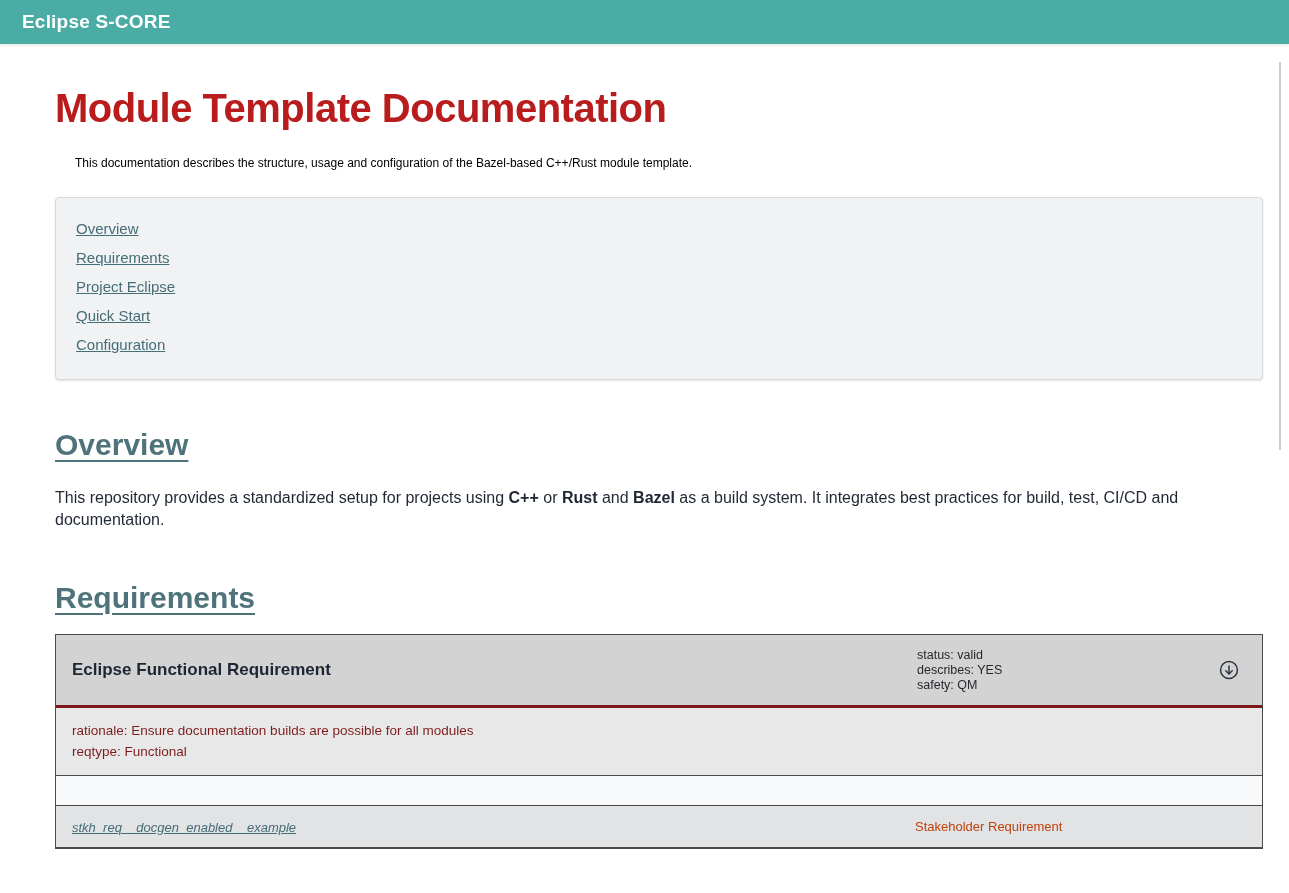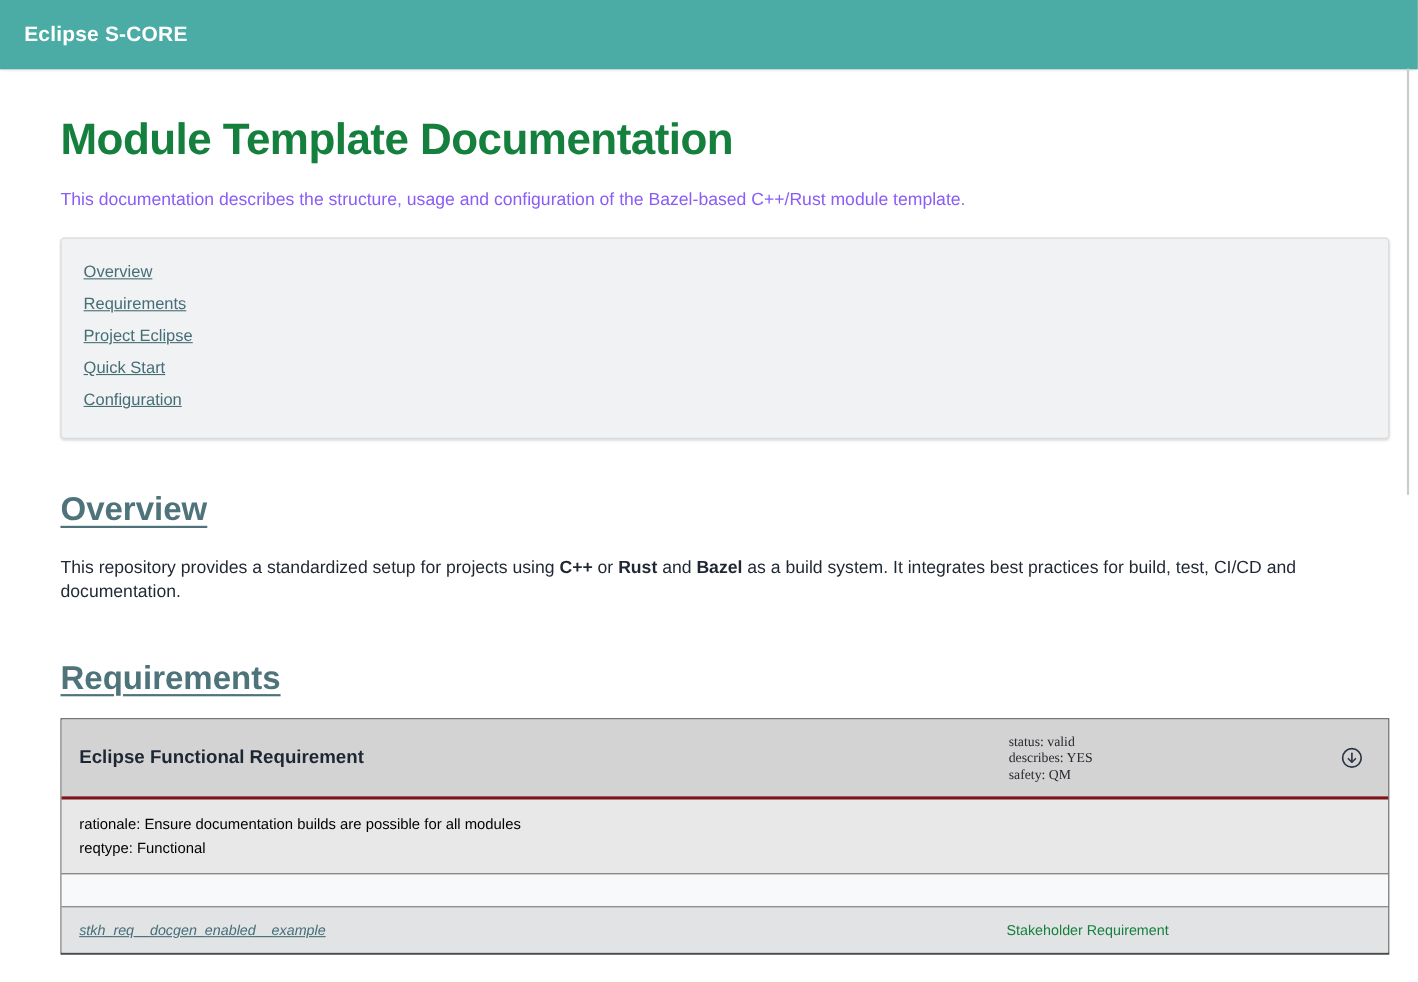--- a/index.html
+++ b/index.html
@@ -6,21 +6,21 @@
   html, body {
     width: 1289px; height: 893px;
     background: #ffffff;
     font-family: "Liberation Sans", sans-serif;
     color: #1f2733;
     overflow: hidden;
     position: relative;
   }
   
   .navbar {
-    height: 63px;
+    height: 44px;
     background: #4aaca4;
     display: flex;
     align-items: center;
     padding: 0 22px;
     box-shadow: 0 1px 3px rgba(0,0,0,0.12);
   }
   .brand {
     color: #ffffff;
     font-size: 19px;
     font-weight: 800;
@@ -32,27 +32,28 @@
   .content {
     width: 1208px;
     margin-left: 55px;
   }
   h1.page-title {
     margin-top: 40px;
     font-size: 40px;
     line-height: 48px;
     font-weight: 700;
     letter-spacing: -0.5px;
-    color: #15803d;
+    color: #b91c1c;
   }
   p.intro {
     margin-top: 20px;
-    font-size: 16px;
+    font-size: 12px;
     line-height: 22px;
-    color: #8b5cf6;
+    color: #000000;
+    margin-left: 20px;
   }
   
   .toc {
     margin-top: 23px;
     background: #f1f2f3;
     border: 1px solid #d9dadc;
     border-radius: 4px;
     box-shadow: 0 1px 2px rgba(0,0,0,0.12);
     padding: 23px 20px 24px 20px;
   }
@@ -110,40 +111,39 @@
     flex: 0 0 845px;
     font-size: 17px;
     font-weight: 700;
     color: #1d2633;
   }
   .req-status {
     flex: 1 1 auto;
     font-size: 12.5px;
     line-height: 15px;
     color: #26292e;
-    font-family: Liberation Serif, serif;
   }
   .req-icon-cell {
     flex: 0 0 66px;
     display: flex;
     align-items: center;
     justify-content: center;
   }
   .icon-btn {
     width: 22px; height: 22px;
     cursor: pointer;
     display: inline-flex;
   }
   .req-body {
     background: #e8e8e9;
     border-bottom: 1px solid #4a4a4a;
     padding: 12px 16px 13px 16px;
     font-size: 13.5px;
     line-height: 21px;
-    color: #000000;
+    color: #7f1d1d;
   }
   .req-empty-row {
     background: #f7f9fa;
     border-bottom: 1px solid #4a4a4a;
     height: 30px;
   }
   .req-link-row {
     background: #e2e3e4;
     height: 41px;
     display: flex;
@@ -153,21 +153,21 @@
   .req-link-cell { flex: 0 0 843px; }
   .req-link {
     font-size: 13px;
     color: #456e77;
     text-decoration: underline;
     cursor: pointer;
     font-style: italic;
   }
   .req-link-type {
     font-size: 13px;
-    color: #15803d;
+    color: #c2410c;
   }
   
   .scrollbar-thumb {
     position: absolute;
     right: 8px; top: 62px;
     width: 2px; height: 388px;
     background: #c9cbcd;
     border-radius: 2px;
     cursor: pointer;
   }

